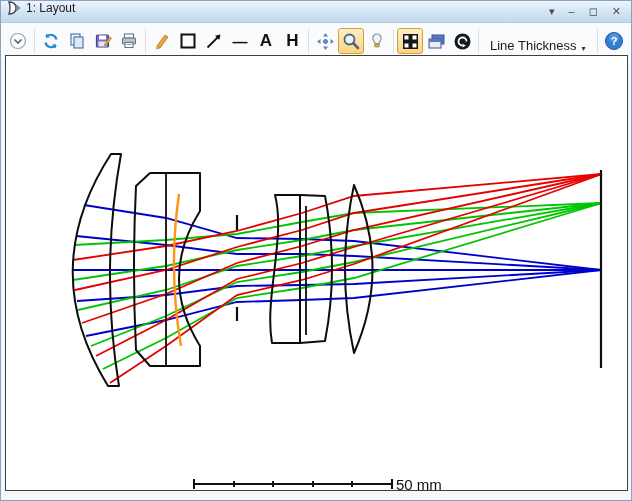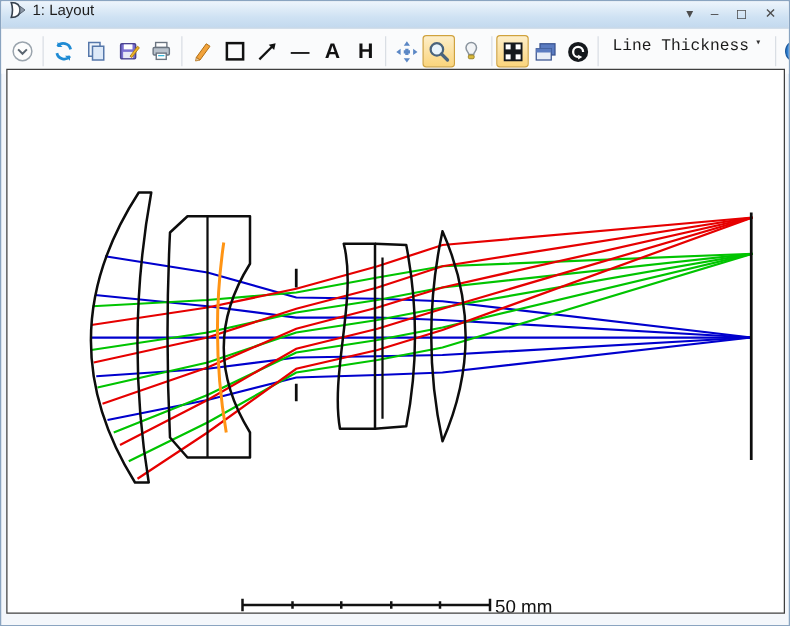--- a/index.html
+++ b/index.html
@@ -14,21 +14,21 @@
   .win-controls{display:flex;align-items:center;gap:14px;margin-right:10px;color:#4d4d4d;}
   .win-controls span{font-size:11px;line-height:20px;cursor:default;}
   
   .toolbar{position:absolute;left:0;top:22px;width:100%;height:36px;background:#fafbfc;
            display:flex;align-items:center;padding:0 4px;box-sizing:border-box;}
   .tbtn{width:24px;height:24px;display:flex;align-items:center;justify-content:center;
         border:1px solid transparent;border-radius:3px;flex:0 0 auto;cursor:default;}
   .tbtn.active{background:linear-gradient(#fdeec9,#fbd57c);border:1px solid #d0a23c;}
   .tsep{width:1px;height:24px;background:#d9dee4;margin:0 3px;flex:0 0 auto;}
   .glyph{font-weight:bold;font-size:15px;color:#111;}
-  .lt-btn{display:flex;align-items:flex-start;gap:5px;padding:0 7px;height:24px;border-radius:3px;font-family:Liberation Mono, monospace;}
+  .lt-btn{display:flex;align-items:flex-end;gap:5px;padding:0 7px;height:24px;border-radius:3px;}
   .lt-label{font-size:13px;color:#1b1b1b;white-space:nowrap;}
   .lt-arrow{font-size:8px;color:#333;}
   
   .canvas-wrap{position:absolute;left:4px;top:54px;width:621px;height:434px;background:#ffffff;
                border:1px solid #3f3f3f;box-sizing:content-box;}
   svg{display:block;}
   .icon-svg{display:block;}
 </style>
 </head>
 <body>

